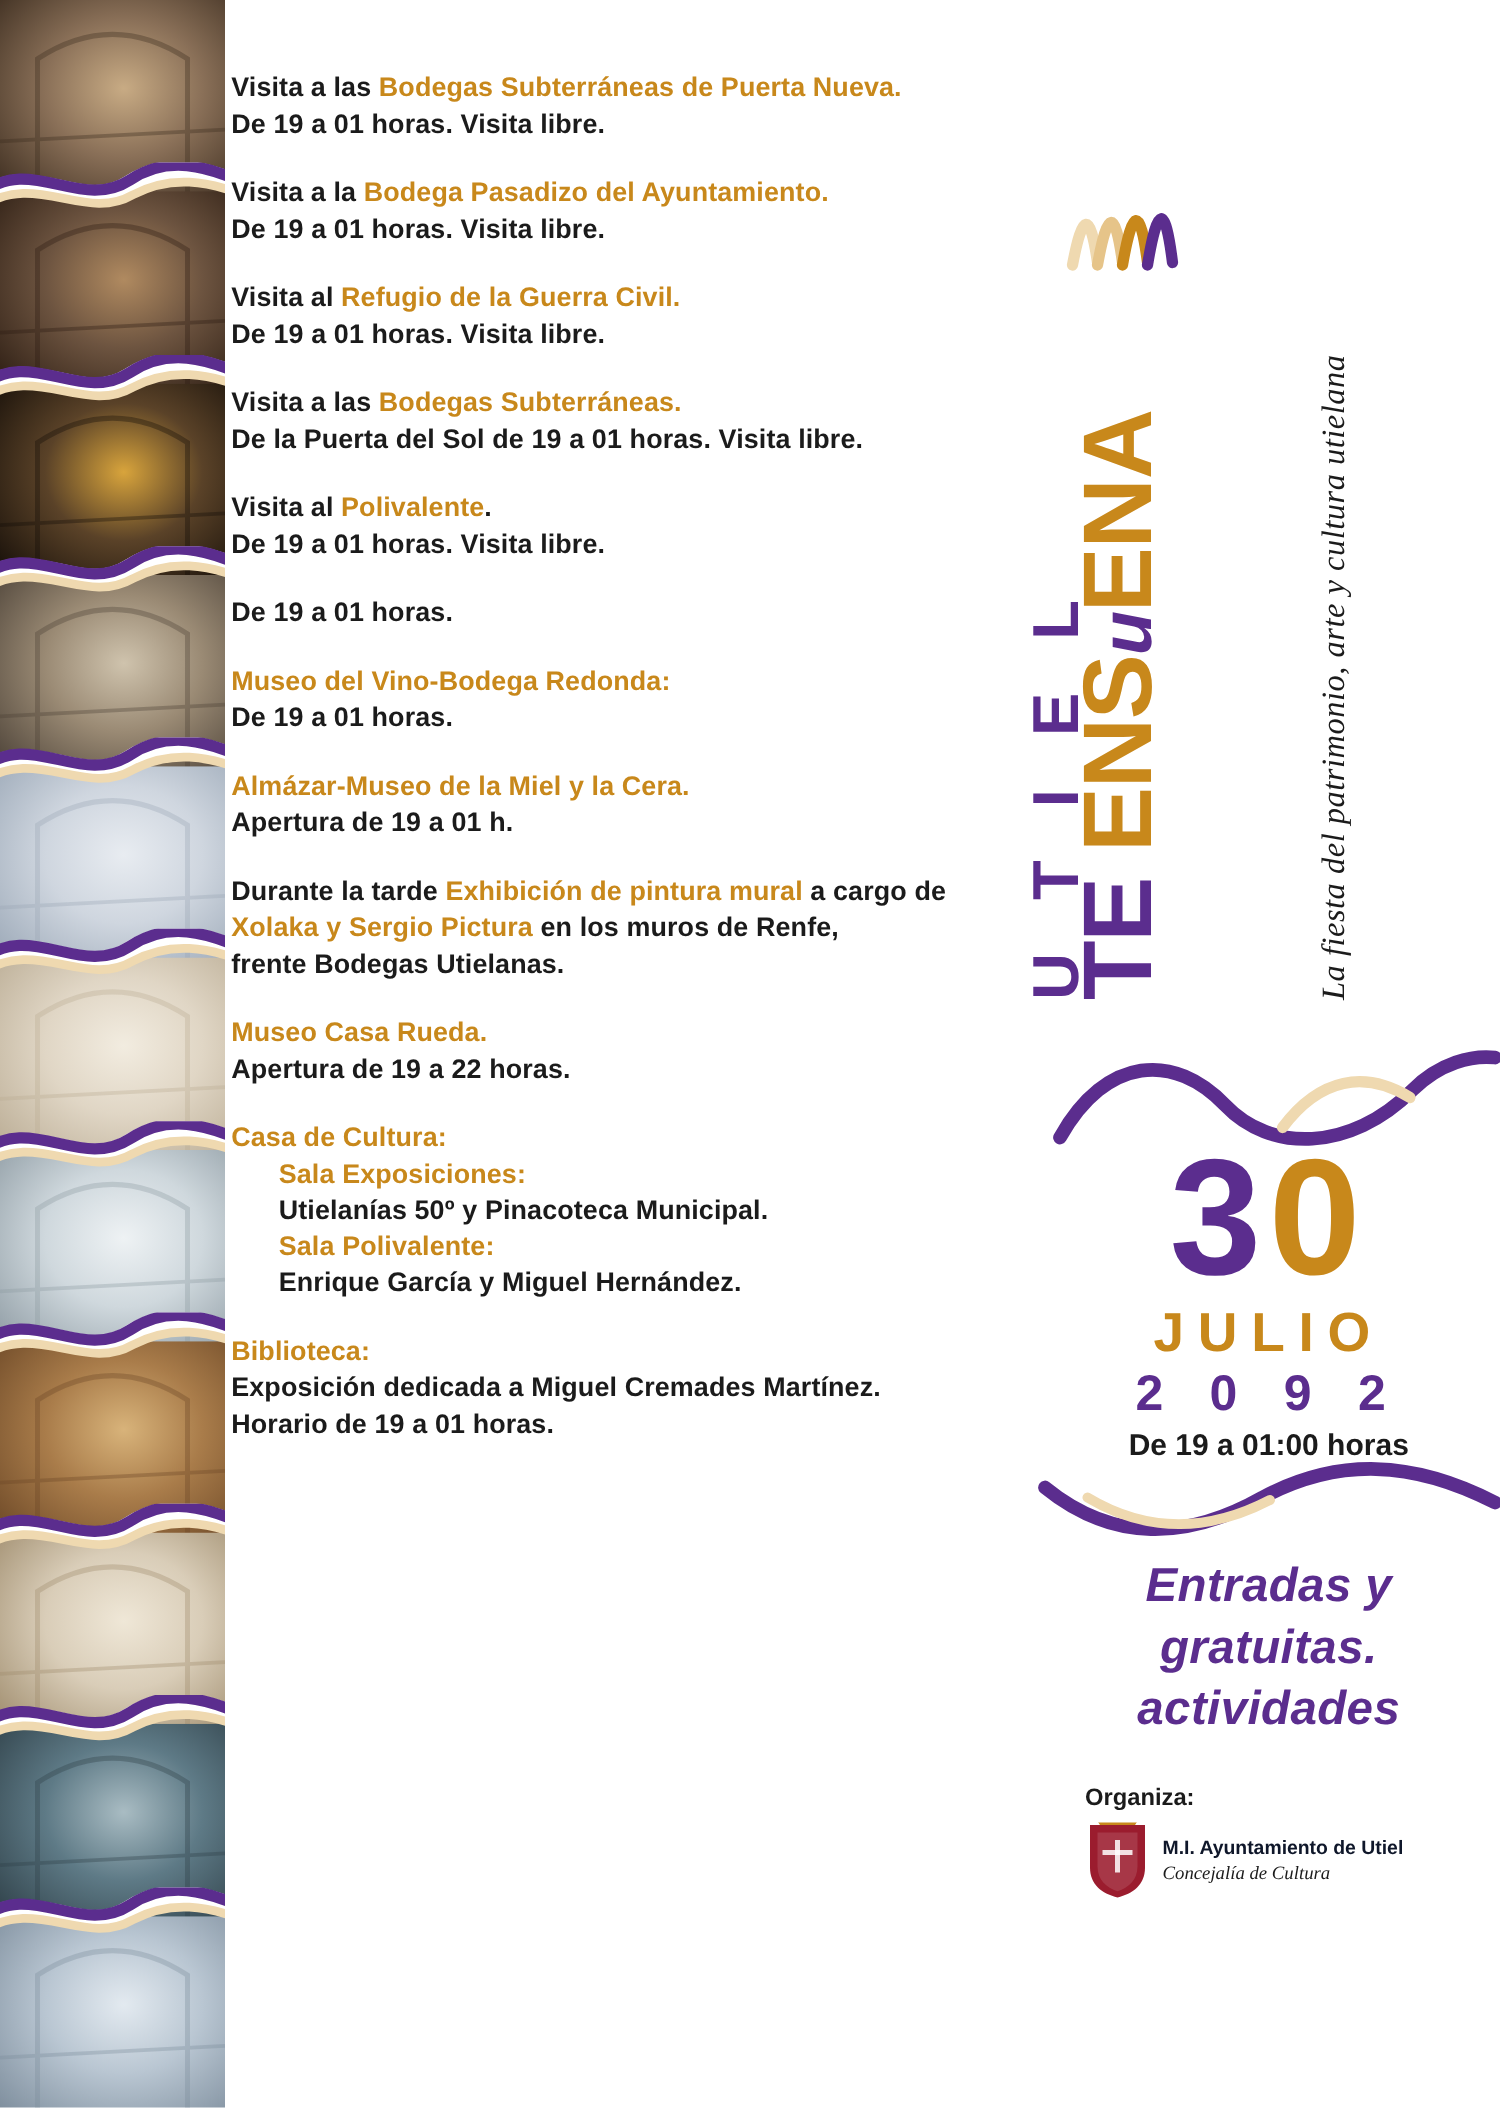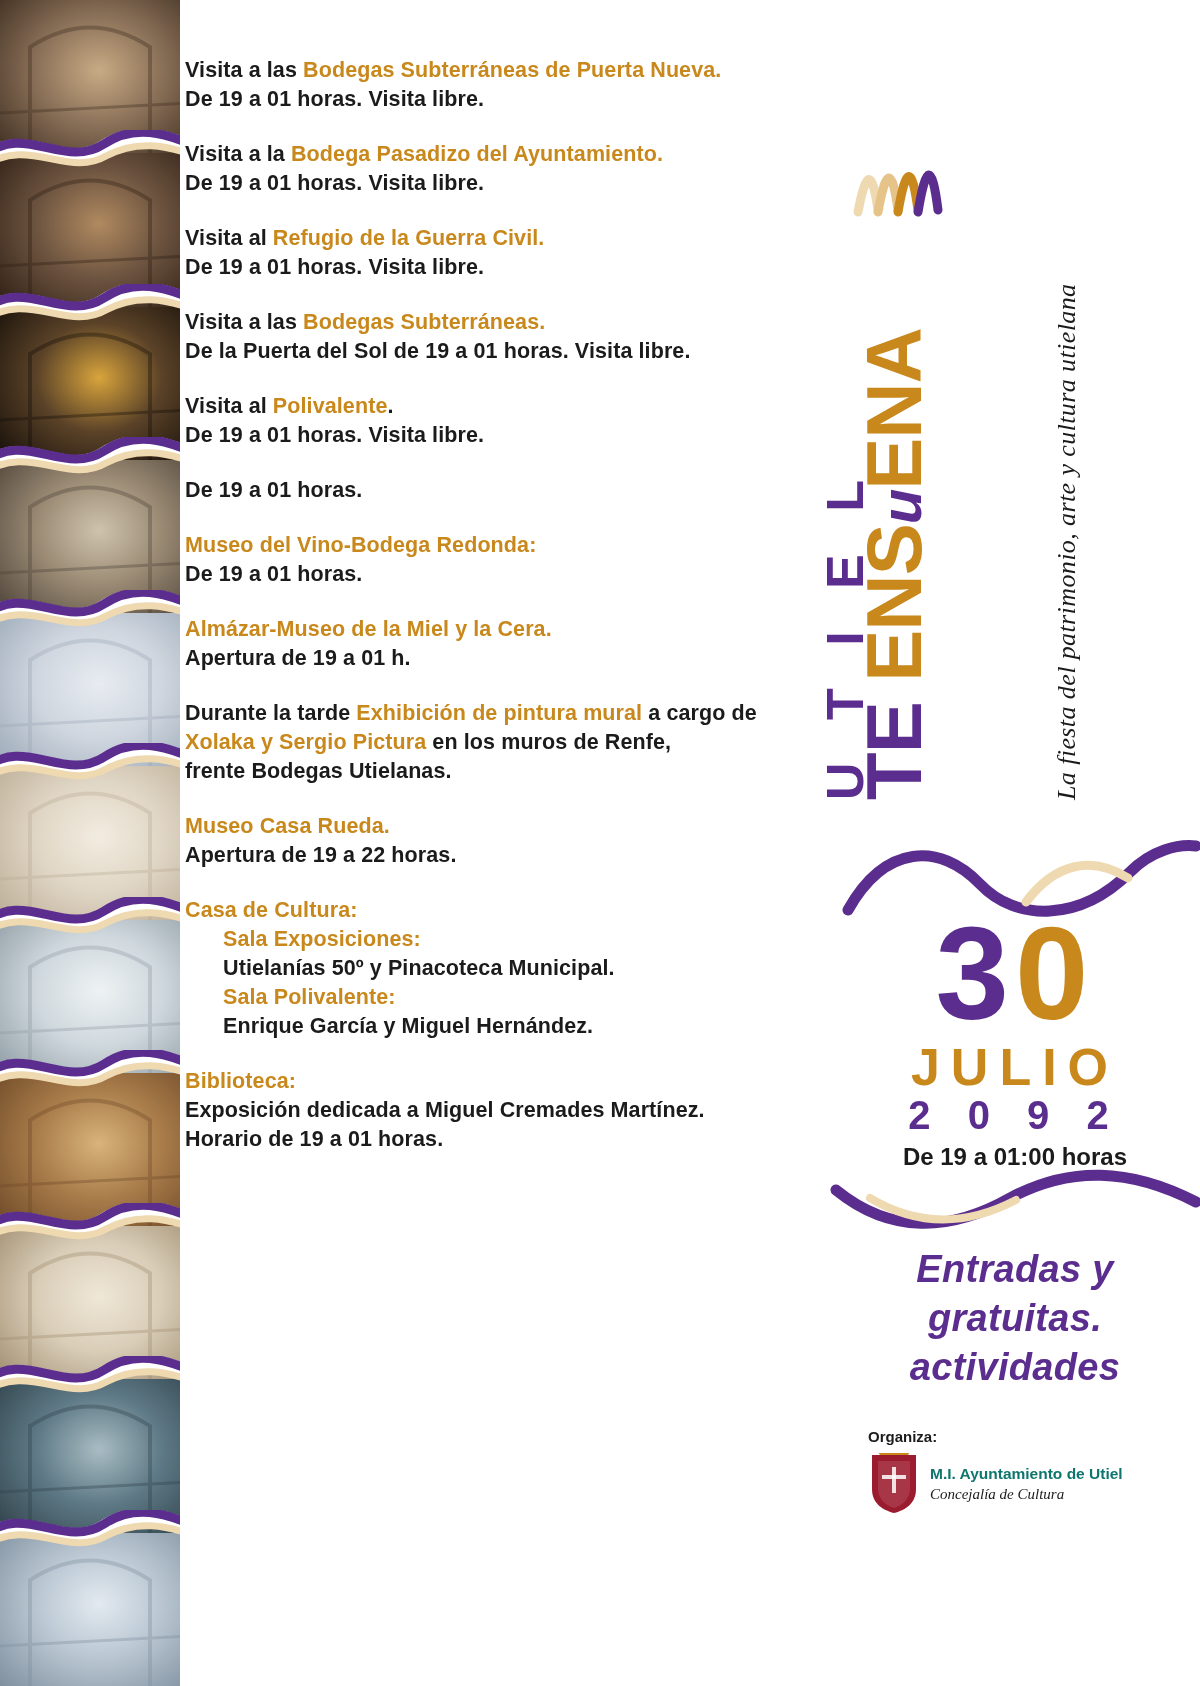--- a/index.html
+++ b/index.html
@@ -143,21 +143,21 @@
   #day {
     font-size: 132px;
     font-weight: 800;
     letter-spacing: 6px;
     line-height: 132px;
     margin-top: 68px;
   }
   #day .d3 { color: #5b2d8e; }
   #day .d0 { color: #c8881b; }
   #month {
-    font-size: 52px;
+    font-size: 44px;
     font-weight: 800;
     letter-spacing: 11px;
     color: #c8881b;
     line-height: 50px;
     margin-top: 2px;
   }
   #year {
     font-size: 40px;
     font-weight: 800;
     letter-spacing: 13px;
@@ -188,37 +188,37 @@
   }
 
   
   #organizer {
     position: absolute;
     left: 38px;
     top: 1428px;
     width: 330px;
   }
   #organiza-label {
-    font-size: 15px;
+    font-size: 19px;
     font-weight: 800;
     color: #1b1b1b;
     margin-bottom: 8px;
   }
   #org-row {
     display: flex;
     align-items: center;
     gap: 10px;
   }
   #org-text {
     line-height: 20px;
   }
   #org-name {
     font-size: 15.5px;
     font-weight: 600;
-    color: #0f766e;
+    color: #0f172a;
     display: block;
   }
   #org-sub {
     font-family: "Liberation Serif", serif;
     font-style: italic;
     font-size: 15px;
     color: #1b1b1b;
     display: block;
   }
 </style>

